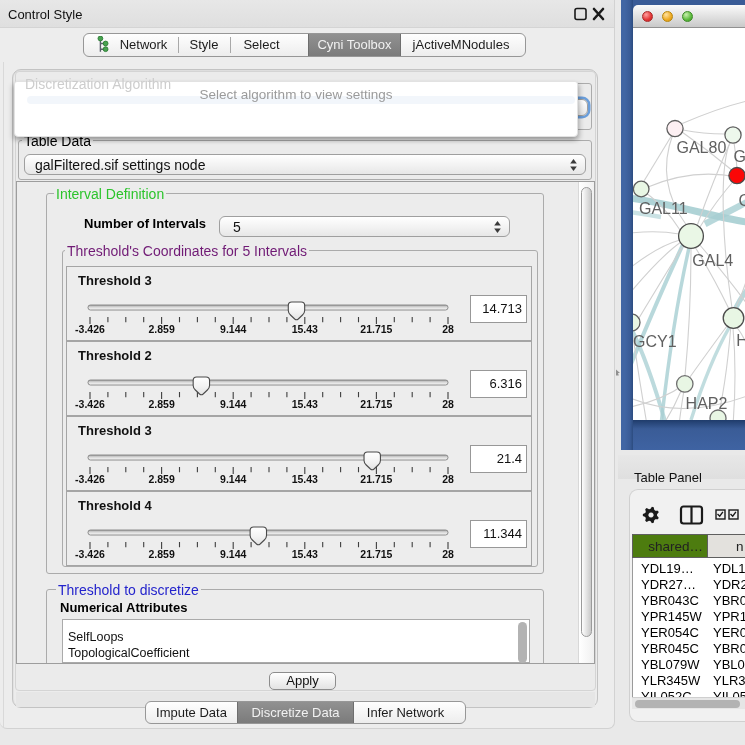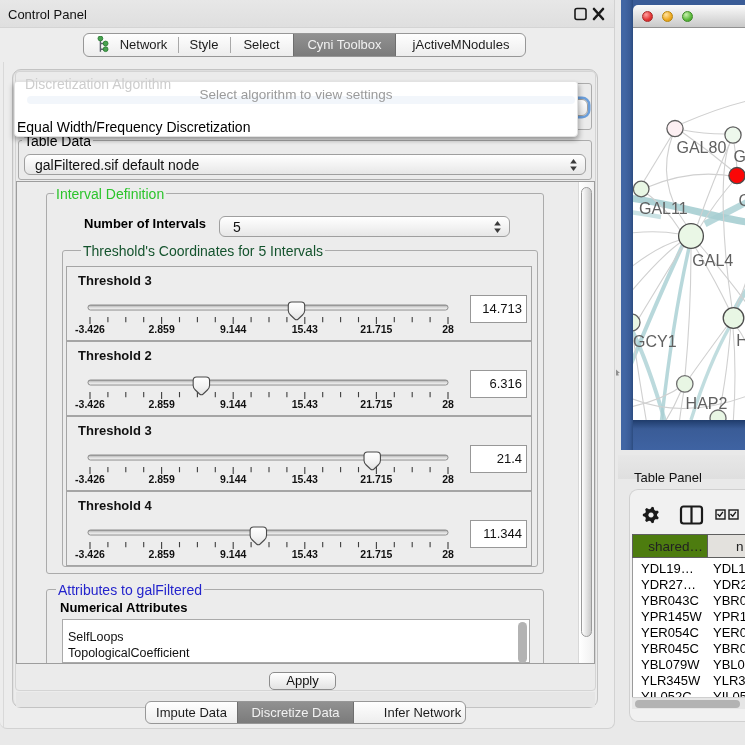--- a/index.html
+++ b/index.html
@@ -102,29 +102,29 @@
 .trow { position:absolute; left:0; width:113px; height:16px; line-height:16px; color:#000; white-space:nowrap; }
 .trow .c1 { position:absolute; left:8px; }
 .trow .c2 { position:absolute; left:80px; }
 #hsb { position:absolute; left:632px; top:697px; width:113px; height:12px; background:#e6e6e6;
   border-top:1px solid #cfcfcf; }
 #hsb div { position:absolute; left:3px; top:2px; width:105px; height:8px; background:#b3b3b3; border-radius:4px; }
 </style></head><body>
 
 <div id="cp">
   <div id="cptitle">
-      <span>Control Panel</span>
+      <span>Control Style</span>
     <svg width="40" height="16" style="position:absolute;left:570px;top:6px" viewBox="0 0 40 16">
       <rect x="5" y="2.5" width="11" height="11" rx="2" fill="none" stroke="#1a1a1a" stroke-width="1.6"></rect>
       <path d="M24 3 L33 13 M33 3 L24 13" stroke="#1a1a1a" stroke-width="2.6" stroke-linecap="round"></path>
     </svg>
   </div>
 
   <div class="tabbar" id="tabs">
-    <div class="seg sel" style="left:209px;width:103px">Cyni Toolbox</div>
+    <div class="seg sel" style="left:224px;width:93px">Cyni Toolbox</div>
     <div class="seg" style="left:25px;width:69px">Network</div>
     <div class="seg" style="left:94px;width:52px">Style</div>
     <div class="seg" style="left:146px;width:63px">Select</div>
     <div class="seg" style="left:312px;width:130px">jActiveMNodules</div>
     <div class="sep" style="left:94px"></div>
     <div class="sep" style="left:146px"></div>
     <svg width="14" height="17" style="position:absolute;left:12px;top:2px" viewBox="0 0 14 17">
       <path d="M4.4 4 V15.7 M4.4 7.5 H9.4 M4.4 13.2 H9.4" stroke="#5a5f6b" stroke-width="1.4" fill="none"></path>
       <circle cx="4.4" cy="2.5" r="2.4" fill="#47a34f" stroke="#2c7a35" stroke-width="0.9"></circle>
       <circle cx="9.6" cy="7.5" r="2.4" fill="#47a34f" stroke="#2c7a35" stroke-width="0.9"></circle>
@@ -140,41 +140,41 @@
   <div class="group" style="left:18px;top:83px;width:574px;height:47px"></div>
 
   <div style="position:absolute;left:560px;top:95px;width:36px;height:26px;overflow:hidden">
     <div class="combo" style="left:-300px;top:4px;width:328px;height:17px;box-shadow:0 0 0 2.5px rgba(85,145,215,0.85)"></div>
   </div>
 
   <div class="group" style="left:18px;top:140px;width:574px;height:40px">
     <div class="gtitle" style="left:3px">Table Data</div>
   </div>
   <div class="combo" style="left:24px;top:154px;width:562px;height:21px">
-    <span class="tx">galFiltered.sif default node</span>
+    <span class="tx">galFiltered.sif settings node</span>
     <svg class="arr" style="right:8px" viewBox="0 0 7 12">
       <path d="M3.5 0 L6.8 4.4 L0.2 4.4 Z" fill="#3a3a3a"></path>
         <path d="M3.5 12 L6.8 7.6 L0.2 7.6 Z" fill="#3a3a3a"></path>
     </svg>
   </div>
 
   <div id="spane">
     <div class="group" style="left:29px;top:11px;width:498px;height:381px">
       <div class="gtitle" style="left:7px;color:#2cc42c">Interval Definition</div>
     </div>
     <div style="position:absolute;left:67px;top:34px;font-size:13px;font-weight:bold">Number of Intervals</div>
     <div class="combo" style="left:202px;top:34px;width:291px;height:21px">
       <span class="tx" style="left:13px">5</span>
       <svg class="arr" style="right:8px" viewBox="0 0 7 12">
         <path d="M3.5 0 L6.8 4.4 L0.2 4.4 Z" fill="#3a3a3a"></path>
           <path d="M3.5 12 L6.8 7.6 L0.2 7.6 Z" fill="#3a3a3a"></path>
       </svg>
     </div>
     <div class="group" style="left:45px;top:68px;width:476px;height:317px">
-      <div class="gtitle" style="left:18px;color:#14532d">Threshold's Coordinates for 5 Intervals</div>
+      <div class="gtitle" style="left:2px;color:#701a75">Threshold's Coordinates for 5 Intervals</div>
     </div>
     <div class="tbox" style="top:84px">
 <div class="tlab">Threshold 3</div>
 <svg width="466" height="74" style="position:absolute;left:0;top:0" viewBox="0 0 466 74">
           <defs>
             <linearGradient id="gr" x1="0" y1="0" x2="0" y2="1">
               <stop offset="0" stop-color="#9e9e9e"></stop>
               <stop offset="0.4" stop-color="#d6d6d6"></stop>
               <stop offset="1" stop-color="#fafafa"></stop>
             </linearGradient>
@@ -272,49 +272,48 @@
           <text x="166.2" y="65.5" font-size="10.5" font-weight="bold" fill="#111111" text-anchor="middle">9.144</text>
           <text x="237.8" y="65.5" font-size="10.5" font-weight="bold" fill="#111111" text-anchor="middle">15.43</text>
           <text x="309.4" y="65.5" font-size="10.5" font-weight="bold" fill="#111111" text-anchor="middle">21.715</text>
           <text x="381.0" y="65.5" font-size="10.5" font-weight="bold" fill="#111111" text-anchor="middle">28</text>
           <path d="M183.12 38.50 Q183.12 35.00 186.62 35.00 L196.02 35.00 Q199.52 35.00 199.52 38.50 L199.52 43.50 Q199.52 46.00 197.32 48.00 L193.12 52.00 Q191.32 53.60 189.52 52.00 L185.32 48.00 Q183.12 46.00 183.12 43.50 Z" fill="url(#th)" stroke="#4a4a4a" stroke-width="1.1"></path>
         </svg>
 </div>
 <div class="vfield" style="top:338px">11.344</div>
 
     <div class="group" style="left:29px;top:407px;width:498px;height:100px">
-      <div class="gtitle" style="left:9px;color:#2424cc">Attributes to galFiltered</div>
+      <div class="gtitle" style="left:9px;color:#2424cc">Threshold to discretize</div>
     </div>
     <div style="position:absolute;left:43px;top:418px;font-size:13px;font-weight:bold">Numerical Attributes</div>
     <div id="nlist">
       <div>SelfLoops</div>
       <div>TopologicalCoefficient</div>
       <div>BetweennessCentrality</div>
     </div>
     <div id="lsb"></div>
 
     <div id="vsb">
         <div class="thumb"></div>
       </div>
   </div>
 
   <div id="apply">Apply</div>
 
   <div class="tabbar" id="btabs">
     <div class="seg sel" style="left:91px;width:117px">Discretize Data</div>
     <div class="seg" style="left:0;width:91px">Impute Data</div>
-    <div class="seg" style="left:213px;width:127px">Infer Network</div>
+    <div class="seg" style="left:196px;width:127px">Infer Network</div>
   </div>
 </div>
 
 <div id="dalab">Discretization Algorithm</div>
 <div id="popup">
   <div style="position:absolute;left:12px;right:2px;top:14px;height:8px;background:rgba(130,165,215,0.10);border-radius:4px"></div>
   <div class="ph">Select algorithm to view settings</div>
-  <div class="i2">Equal Width/Frequency Discretization</div>
 </div>
 
 <svg width="6" height="7" style="position:absolute;left:615px;top:369px" viewBox="0 0 6 7">
   <path d="M1 6.5 L1 0.5 L5 4 L3 4 L3.8 6.5 Z" fill="#909090"></path>
 </svg>
 
 <div id="net"></div>
 <div id="netL"></div>
 <div id="netB"></div>
 <div id="nettitle">

